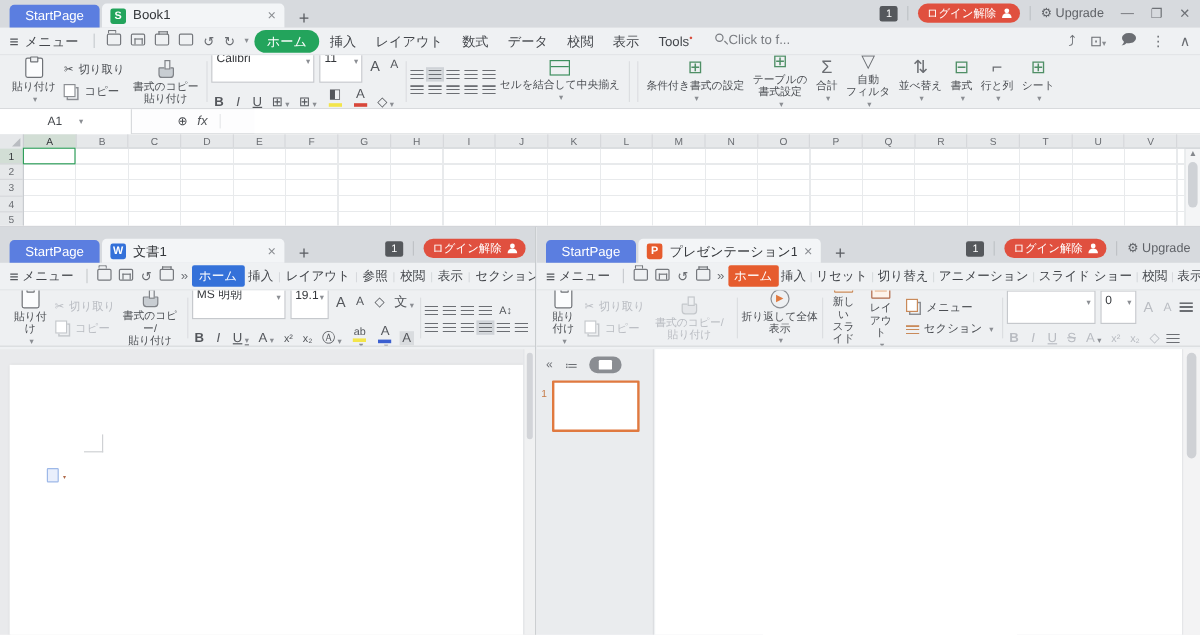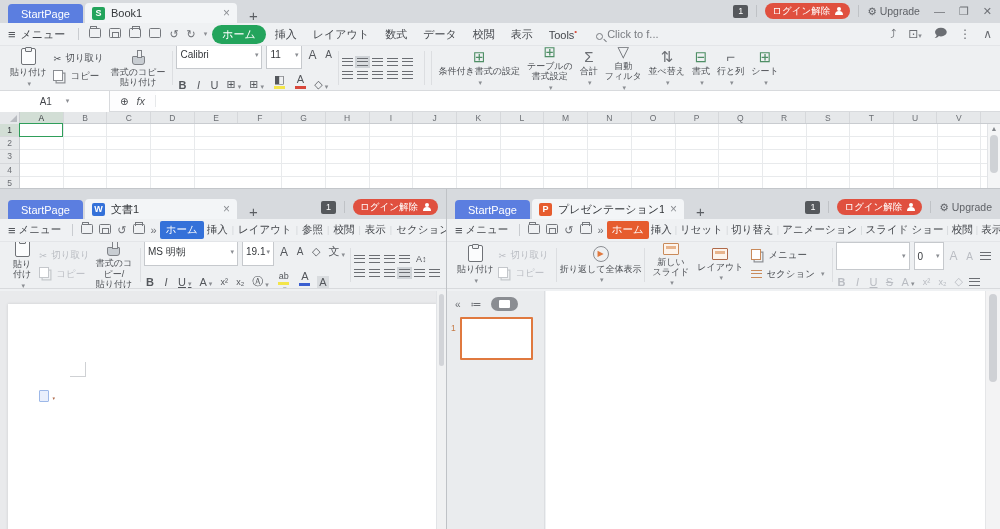--- a/index.html
+++ b/index.html
@@ -45,21 +45,21 @@
   .ico-box { width:12px; height:10px; border:1.2px solid #75787d; border-radius:1.5px; position:relative; display:inline-block; }
   .ico-folder::before { content:""; position:absolute; top:-3.4px; left:0; width:5px; height:2.2px; border:1.2px solid #75787d; border-bottom:none; border-radius:1px 1px 0 0; }
   .ico-save::before { content:""; position:absolute; left:2px; bottom:0; width:5px; height:4px; border:1px solid #75787d; border-bottom:none; }
   .ico-print::before { content:""; position:absolute; left:1.5px; top:-3px; width:6px; height:2.5px; border:1px solid #75787d; border-bottom:none; }
   .mitem { padding:2px 7px; }
   .mactive { color:#fff; padding:2px 10px; }
   #win-sheet .mactive { background:#23a45c; border-radius:10px; }
   #win-writer .mactive { background:#3471d9; border-radius:2px; }
   #win-ppt .mactive { background:#e65c2e; border-radius:2px; }
   .msep { color:#d3d6d9; font-size:9px; margin:0 1px; }
-  .msearch { display:flex; align-items:flex-end; gap:4px; color:#7a7d82; margin-left:10px; }
+  .msearch { display:flex; align-items:flex-start; gap:4px; color:#7a7d82; margin-left:10px; }
   .mag { width:7px; height:7px; border:1.3px solid #7a7d82; border-radius:50%; position:relative; display:inline-block; }
   .mag::after { content:""; position:absolute; left:5.5px; top:6px; width:4px; height:1.3px; background:#7a7d82; transform:rotate(45deg); }
   .mright { margin-left:auto; display:flex; align-items:center; gap:12px; color:#6b6e73; font-size:12px; }
   .reddot { color:#d84b3a; font-size:8px; vertical-align:super; }
 
   
   .toolbar { height:46px; background:#eef0f2; border-top:1px solid #e3e5e8; border-bottom:1px solid #d8dadd;
     display:flex; align-items:center; padding:0 6px; font-size:9px; color:#4b4e53; white-space:nowrap; overflow:hidden; }
   .grp { display:flex; align-items:center; gap:7px; padding:0 4px; }
   .vd { width:1px; height:34px; background:#dcdee1; flex:0 0 auto; margin:0 3px; }
@@ -70,41 +70,41 @@
   .ico-clip { width:15px; height:17px; border:1.3px solid #6f7277; border-radius:2px; position:relative; background:#fbfcfd; }
   .ico-clip::before { content:""; position:absolute; left:3.5px; top:-2.5px; width:5px; height:3px; background:#eef0f2; border:1.3px solid #6f7277; border-radius:1px; }
   .ico-copy { width:10px; height:11px; border:1.2px solid #8b8e93; background:#fff; box-shadow:2.5px 2.5px 0 -1.2px #eef0f2,2.5px 2.5px 0 0 #8b8e93; margin:0 3px 3px 0; }
   .ico-brush { width:13px; height:9px; background:#c8cdd2; border:1px solid #7f8287; border-radius:1px 1px 3px 3px; position:relative; margin-top:7px; }
   .ico-brush::before { content:""; position:absolute; left:4px; top:-7px; width:3.5px; height:6px; border:1px solid #7f8287; background:#eef0f2; }
   .dis { color:#b9bcc2 !important; }
   .dis .ico-copy { border-color:#c4c7cb; box-shadow:2.5px 2.5px 0 -1.2px #eef0f2,2.5px 2.5px 0 0 #c4c7cb; }
   .dis .ico-brush { border-color:#c4c7cb; background:#e4e6e9; }
   .dis .ico-brush::before { border-color:#c4c7cb; }
   .fontbox,.sizebox { background:#fff; border:1px solid #c6c9cd; height:17px; font-size:10px; color:#34373b;
-    display:flex; align-items:center; justify-content:space-between; padding:13px 3px; }
+    display:flex; align-items:flex-end; justify-content:space-between; padding:13px 3px; }
   .fontbox { width:86px; } .sizebox { width:36px; }
   .caret { font-size:7px; color:#8b8e93; }
   .gb { font-size:11px; color:#54575c; padding:0 2px; min-width:12px; text-align:center; display:inline-flex; align-items:flex-end; justify-content:center; }
   .gb.b { font-weight:bold; } .gb.i { font-style:italic; } .gb.u { text-decoration:underline; } .gb.s { text-decoration:line-through; }
   .clrbar { display:inline-flex; flex-direction:column; align-items:center; line-height:1; padding:0 2px; }
   .clrbar .bar { width:11px; height:3px; margin-top:1px; }
   .al { width:11px; height:8px; background:repeating-linear-gradient(to bottom,#6b6e73 0 1.1px,transparent 1.1px 3.3px); display:inline-block; }
   .al.sel { outline:2px solid #cfd3d7; background-color:#dadde0; }
   .ico-merge { width:17px; height:13px; border:1.2px solid #3f8f5f; position:relative; }
   .ico-merge::before { content:""; position:absolute; left:0; right:0; top:4px; border-top:1.2px solid #3f8f5f; }
   .ico-wrap { width:16px; height:12px; border:1.2px dashed #8fa89a; position:relative; border-radius:2px; }
   .ico-wrap::after { content:"≈"; position:absolute; left:3px; top:-2px; color:#3f8f5f; font-size:9px; }
   .bigico { font-size:15px; color:#4f8f66; line-height:1; }
   .bigico.gray { color:#6b6e73; }
   .playcirc { width:16px; height:16px; border:1.3px solid #8b8e93; border-radius:50%; display:flex; align-items:center; justify-content:center; color:#e0793f; font-size:8px; }
   .ico-slide-o { width:16px; height:12px; border:1.3px solid #c98a5a; border-radius:1px; background:#fdf4ec; position:relative; }
   .ico-slide-o::before { content:""; position:absolute; left:2px; top:2px; right:2px; height:3px; background:#e8b48c; }
 
   
-  .fbar { height:21px; background:#fdfdfe; border-bottom:1px solid #d8dadd; display:flex; align-items:center; font-size:10px; color:#43464b; }
+  .fbar { height:21px; background:#fdfdfe; border-bottom:1px solid #d8dadd; display:flex; align-items:center; font-size:10px; color:#43464b;gap:28px; }
   .namebox { width:110px; height:21px; border-right:1px solid #d8dadd; display:flex; align-items:center; justify-content:center; gap:14px; background:#fff; }
   .fxgrp { display:flex; align-items:center; gap:8px; padding:0 10px; border-right:1px solid #e6e8ea; }
   .fx { font-style:italic; font-size:11px; color:#55585c; }
   .finput { flex:1; height:100%; background:#fff; }
 
   
   .grid { position:relative; height:78px; background:#fff; }
   .colhead { display:flex; height:12px; background:#e6e8ea; border-bottom:1px solid #c9ccd0; font-size:8.5px; color:#6b6e73; padding-left:20px; }
   .corner { position:absolute; left:0; top:0; width:20px; height:12px; background:#e6e8ea; border-right:1px solid #c9ccd0; }
   .corner::after { content:""; position:absolute; right:2px; bottom:2px; border-left:7px solid transparent; border-bottom:7px solid #b9bcc1; }
@@ -264,20 +264,21 @@
       </div>
       <div class="srow">
         <span class="al"></span>
         <span class="al"></span>
         <span class="al"></span>
         <span class="al"></span>
         <span class="al"></span>
       </div>
     </div>
     <div class="grp">
+      <div class="big dd"><span class="ico-merge"></span><span>セルを結合して中央揃え</span></div>
     </div>
     <span class="vd"></span>
     <span class="vd"></span>
     <div class="grp">
       <div class="big dd"><span class="bigico">⊞</span><span>条件付き書式の設定</span></div>
       <div class="big dd"><span class="bigico">⊞</span><span>テーブルの
 書式設定</span></div>
       <div class="big dd"><span class="bigico gray">Σ</span><span>合計</span></div>
       <div class="big dd"><span class="bigico gray">▽</span><span>自動
 フィルタ</span></div>
@@ -395,21 +396,21 @@
             <span class="ico-copy"></span>
             <span>コピー</span>
           </span>
       </div>
       <div class="big"><span class="ico-brush"></span><span>書式のコピー/
 貼り付け</span></div>
     </div>
     <span class="vd"></span>
     <div class="stack2">
       <div class="srow">
-        <span class="fontbox" style="width:94px">
+        <span class="fontbox" style="width:78px">
             <span>MS 明朝</span>
             <span class="caret">▾</span>
           </span>
         <span class="sizebox" style="width:32px">
             <span>19.1</span>
             <span class="caret">▾</span>
           </span>
         <span class="gb" style="font-size:12px">A</span>
         <span class="gb" style="font-size:10px">A</span>
         <span class="gb">◇</span>
@@ -520,20 +521,21 @@
   <div class="toolbar" style="height:48px">
     <div class="grp" style="gap:5px">
       <div class="big dd"><span class="ico-clip"></span><span>貼り付け</span></div>
       <div class="stack2">
         <span class="srow dis">✂ <span>切り取り</span></span>
         <span class="srow dis">
             <span class="ico-copy"></span>
             <span>コピー</span>
           </span>
       </div>
+      <div class="big dis"><span class="ico-brush"></span><span>書式のコピー/貼り付け</span></div>
     </div>
     <span class="vd"></span>
     <div class="big dd"><span class="playcirc">▶</span><span>折り返して全体表示</span></div>
     <span class="vd"></span>
     <div class="grp" style="gap:8px">
       <div class="big dd"><span class="ico-slide-o"></span><span>新しい
 スライド</span></div>
       <div class="big dd"><span class="ico-slide-o" style="border-color:#b06a4a"></span><span>レイアウト</span></div>
       <div class="stack2">
         <span class="srow">

